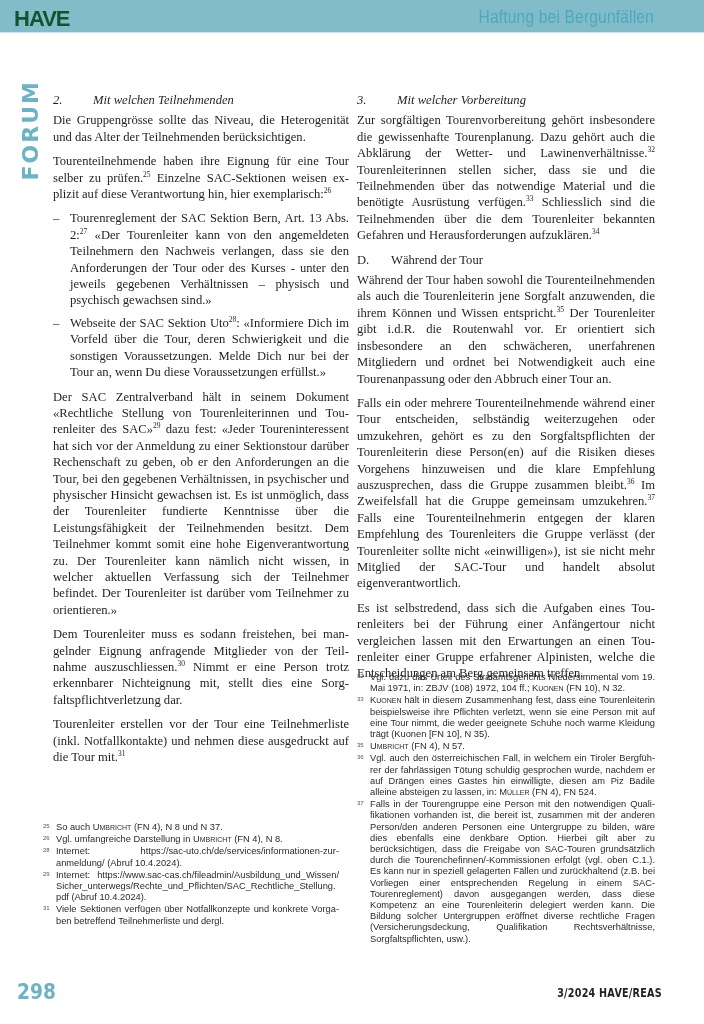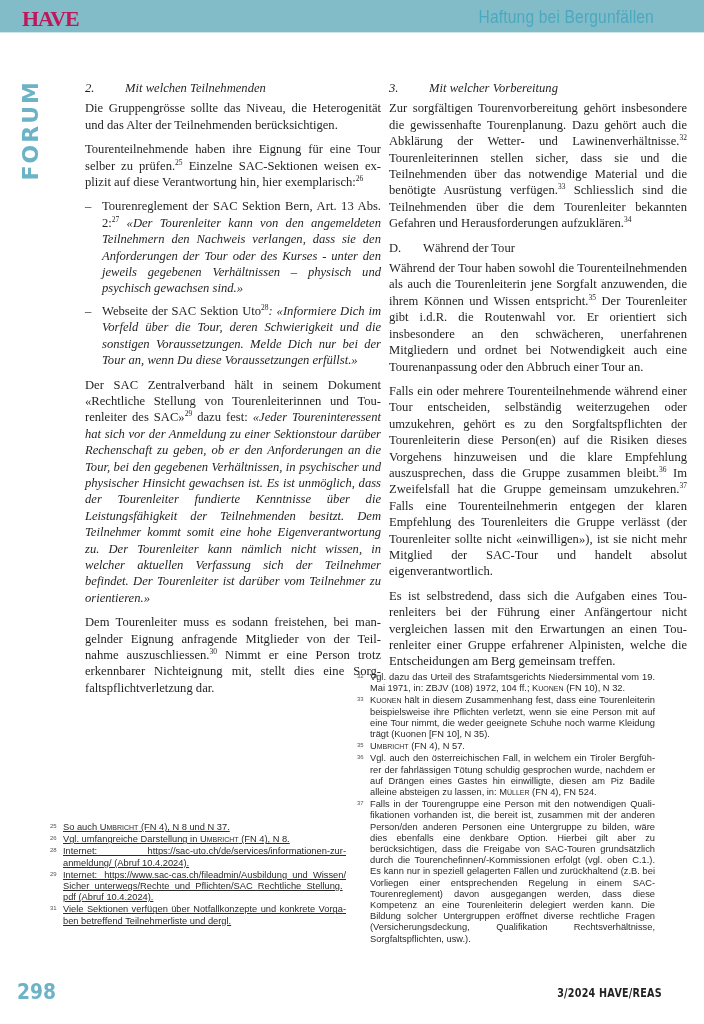--- a/index.html
+++ b/index.html
@@ -1,39 +1,39 @@
 <!DOCTYPE html>
 <html><head>
 <meta charset="utf-8">
 <style>
   html, body { margin:0; padding:0; background:#ffffff; }
   body { width:704px; height:1024px; position:relative; overflow:hidden; font-family:"Liberation Serif", serif; color:#1f1f1f; }
   .header { position:absolute; left:0; top:0; width:704px; height:33px; }
   .header-band { position:absolute; left:0; top:0; width:704px; height:32px; background:#ffffff; }
   .header-bar { position:absolute; left:38px; top:0; right:0; height:32px; background:#83bcc9; clip-path:polygon(0 0,100% 0,100% 100%,8px 100%); }
   .header-line { position:absolute; left:0; top:32px; width:704px; height:1px; background:#cfe4e9; }
-  .logo { position:absolute; left:14px; top:8px; font-family:Liberation Serif, serif; font-weight:bold; font-size:22px; letter-spacing:-1px; color:#be185d; line-height:22px;margin-left:8px; }
+  .logo { position:absolute; left:14px; top:8px; font-family:Liberation Sans, sans-serif; font-weight:bold; font-size:22px; letter-spacing:-1px; color:#14532d; line-height:22px; }
   .logo-bg { position:absolute; left:0; top:0; width:48px; height:32px; background:#83bcc9; }
   .running-title { position:absolute; right:50px; top:6px; font-family:"Liberation Sans", sans-serif; font-size:19px; color:#4aa9bf; transform:scaleX(0.82); transform-origin:right top; letter-spacing:0.2px; }
   .forum { position:absolute; left:18px; top:80px; writing-mode:vertical-rl; transform:rotate(180deg); font-family:"DejaVu Sans", sans-serif; font-weight:bold; font-size:22px; color:#6cb3c6; letter-spacing:2px; }
-  .col { position:absolute; top:80px; width:296px; font-size:12.6px; line-height:16.4px; text-align:justify;margin-left:32px; }
+  .col { position:absolute; top:92px; width:296px; font-size:12.6px; line-height:16.4px; text-align:justify; }
   .col.left { left:53px; }
   .col.right { left:357px; width:298px; }
   .col p { margin:0 0 8px 0; hyphens:manual; }
   .sub { font-style:italic; margin:0 0 4px 0 !important; }
   .sub .num { display:inline-block; width:40px; }
   .sec { font-weight:normal; margin:6px 0 4px 0 !important; }
   .sec .num { display:inline-block; width:34px; }
   .dash-list { margin:0 0 8px 0; padding:0; list-style:none; }
   .dash-list li { position:relative; padding-left:17px; margin-bottom:6px; }
   .dash-list li::before { content:"–"; position:absolute; left:0; top:0; }
-  .it { font-style:italic; }
+  .it { }
   sup { font-size:7.5px; line-height:0; vertical-align:super; }
   .fn-block { position:absolute; font-family:"Liberation Sans", sans-serif; font-size:9.3px; line-height:11.2px; color:#2a2a2a; text-align:justify; transform-origin:left top; }
-  .fn-block.left { left:50px; top:822px; width:296px;text-decoration:underline; }
+  .fn-block.left { left:43px; top:822px; width:296px; }
   .fn-block.right { left:357px; top:672px; width:298px; }
   .fn { position:relative; padding-left:13px; margin:0 0 1px 0; }
   .fn .fn-num { position:absolute; left:0; top:0; font-size:6px; line-height:9px; color:#555; }
   .sc { font-variant:small-caps; }
   .page-num { position:absolute; left:17px; top:979px; font-family:"DejaVu Sans", sans-serif; font-weight:bold; font-size:22px; color:#6cb3c6; transform:scaleX(0.85); transform-origin:left top; }
   .journal { position:absolute; right:42px; top:986px; font-family:"DejaVu Sans", sans-serif; font-weight:bold; font-size:12px; color:#222; transform:scaleX(0.8); transform-origin:right top; letter-spacing:0.3px; }
 </style>
 </head>
 <body>
 
@@ -51,20 +51,21 @@
 <div class="col left">
   <p class="sub"><span class="num">2.</span><span>Mit welchen Teilnehmenden</span></p>
   <p>Die Gruppengrösse sollte das Niveau, die Heterogeni­tät und das Alter der Teilnehmenden berücksichtigen.</p>
   <p><span>Tourenteilnehmende haben ihre Eignung für eine Tour selber zu prüfen.</span><sup>25</sup><span> Einzelne SAC-Sektionen weisen ex­plizit auf diese Verantwortung hin, hier exemplarisch:</span><sup>26</sup></p>
   <ul class="dash-list">
     <li><span>Tourenreglement der SAC Sektion Bern, Art. 13 Abs. 2:</span><sup>27</sup><span class="it"> «Der Tourenleiter kann von den angemel­deten Teilnehmern den Nachweis verlangen, dass sie den Anforderungen der Tour oder des Kurses - unter den jeweils gegebenen Verhältnissen – phy­sisch und psychisch gewachsen sind.»</span></li>
     <li><span>Webseite der SAC Sektion Uto</span><sup>28</sup><span class="it">: «Informiere Dich im Vorfeld über die Tour, deren Schwierigkeit und die sonstigen Voraussetzungen. Melde Dich nur bei der Tour an, wenn Du diese Voraussetzungen erfüllst.»</span></li>
   </ul>
   <p><span>Der SAC Zentralverband hält in seinem Dokument «Rechtliche Stellung von Tourenleiterinnen und Tou­renleiter des SAC»</span><sup>29</sup><span> dazu fest: </span><span class="it">«Jeder Toureninteres­sent hat sich vor der Anmeldung zu einer Sektionstour darüber Rechenschaft zu geben, ob er den Anforderun­gen an die Tour, bei den gegebenen Verhältnissen, in psychischer und physischer Hinsicht gewachsen ist. Es ist unmöglich, dass der Tourenleiter fundierte Kennt­nisse über die Leistungsfähigkeit der Teilnehmenden besitzt. Dem Teilnehmer kommt somit eine hohe Eigen­verantwortung zu. Der Tourenleiter kann nämlich nicht wissen, in welcher aktuellen Verfassung sich der Teilnehmer befindet. Der Tourenleiter ist darüber vom Teilnehmer zu orientieren.»</span></p>
   <p><span>Dem Tourenleiter muss es sodann freistehen, bei man­gelnder Eignung anfragende Mitglieder von der Teil­nahme auszuschliessen.</span><sup>30</sup><span> Nimmt er eine Person trotz erkennbarer Nichteignung mit, stellt dies eine Sorg­faltspflichtverletzung dar.</span></p>
+  <p><span>Tourenleiter erstellen vor der Tour eine Teilnehmerliste (inkl. Notfallkontakte) und nehmen diese ausgedruckt auf die Tour mit.</span><sup>31</sup></p>
 </div>
 
 <div class="col right">
   <p class="sub"><span class="num">3.</span><span>Mit welcher Vorbereitung</span></p>
   <p><span>Zur sorgfältigen Tourenvorbereitung gehört insbeson­dere die gewissenhafte Tourenplanung. Dazu gehört auch die Abklärung der Wetter- und Lawinenverhält­nisse.</span><sup>32</sup><span> Tourenleiterinnen stellen sicher, dass sie und die Teilnehmenden über das notwendige Material und die benötigte Ausrüstung verfügen.</span><sup>33</sup><span> Schliesslich sind die Teilnehmenden über die dem Tourenleiter bekann­ten Gefahren und Herausforderungen aufzuklären.</span><sup>34</sup></p>
   <p class="sec"><span class="num">D.</span><span>Während der Tour</span></p>
   <p><span>Während der Tour haben sowohl die Tourenteilneh­menden als auch die Tourenleiterin jene Sorgfalt an­zuwenden, die ihrem Können und Wissen entspricht.</span><sup>35</sup><span> Der Tourenleiter gibt i.d.R. die Routenwahl vor. Er ori­entiert sich insbesondere an den schwächeren, unerfah­renen Mitgliedern und ordnet bei Notwendigkeit auch eine Tourenanpassung oder den Abbruch einer Tour an.</span></p>
   <p><span>Falls ein oder mehrere Tourenteilnehmende während einer Tour entscheiden, selbständig weiterzugehen oder umzukehren, gehört es zu den Sorgfaltspflichten der Tourenleiterin diese Person(en) auf die Risiken die­ses Vorgehens hinzuweisen und die klare Empfehlung auszusprechen, dass die Gruppe zusammen bleibt.</span><sup>36</sup><span> Im Zweifelsfall hat die Gruppe gemeinsam umzukeh­ren.</span><sup>37</sup><span> Falls eine Tourenteilnehmerin entgegen der kla­ren Empfehlung des Tourenleiters die Gruppe verlässt (der Tourenleiter sollte nicht «einwilligen»), ist sie nicht mehr Mitglied der SAC-Tour und handelt absolut eigenverantwortlich.</span></p>
   <p>Es ist selbstredend, dass sich die Aufgaben eines Tou­renleiters bei der Führung einer Anfängertour nicht vergleichen lassen mit den Erwartungen an einen Tou­renleiter einer Gruppe erfahrener Alpinisten, welche die Entscheidungen am Berg gemeinsam treffen.</p>
 </div>

